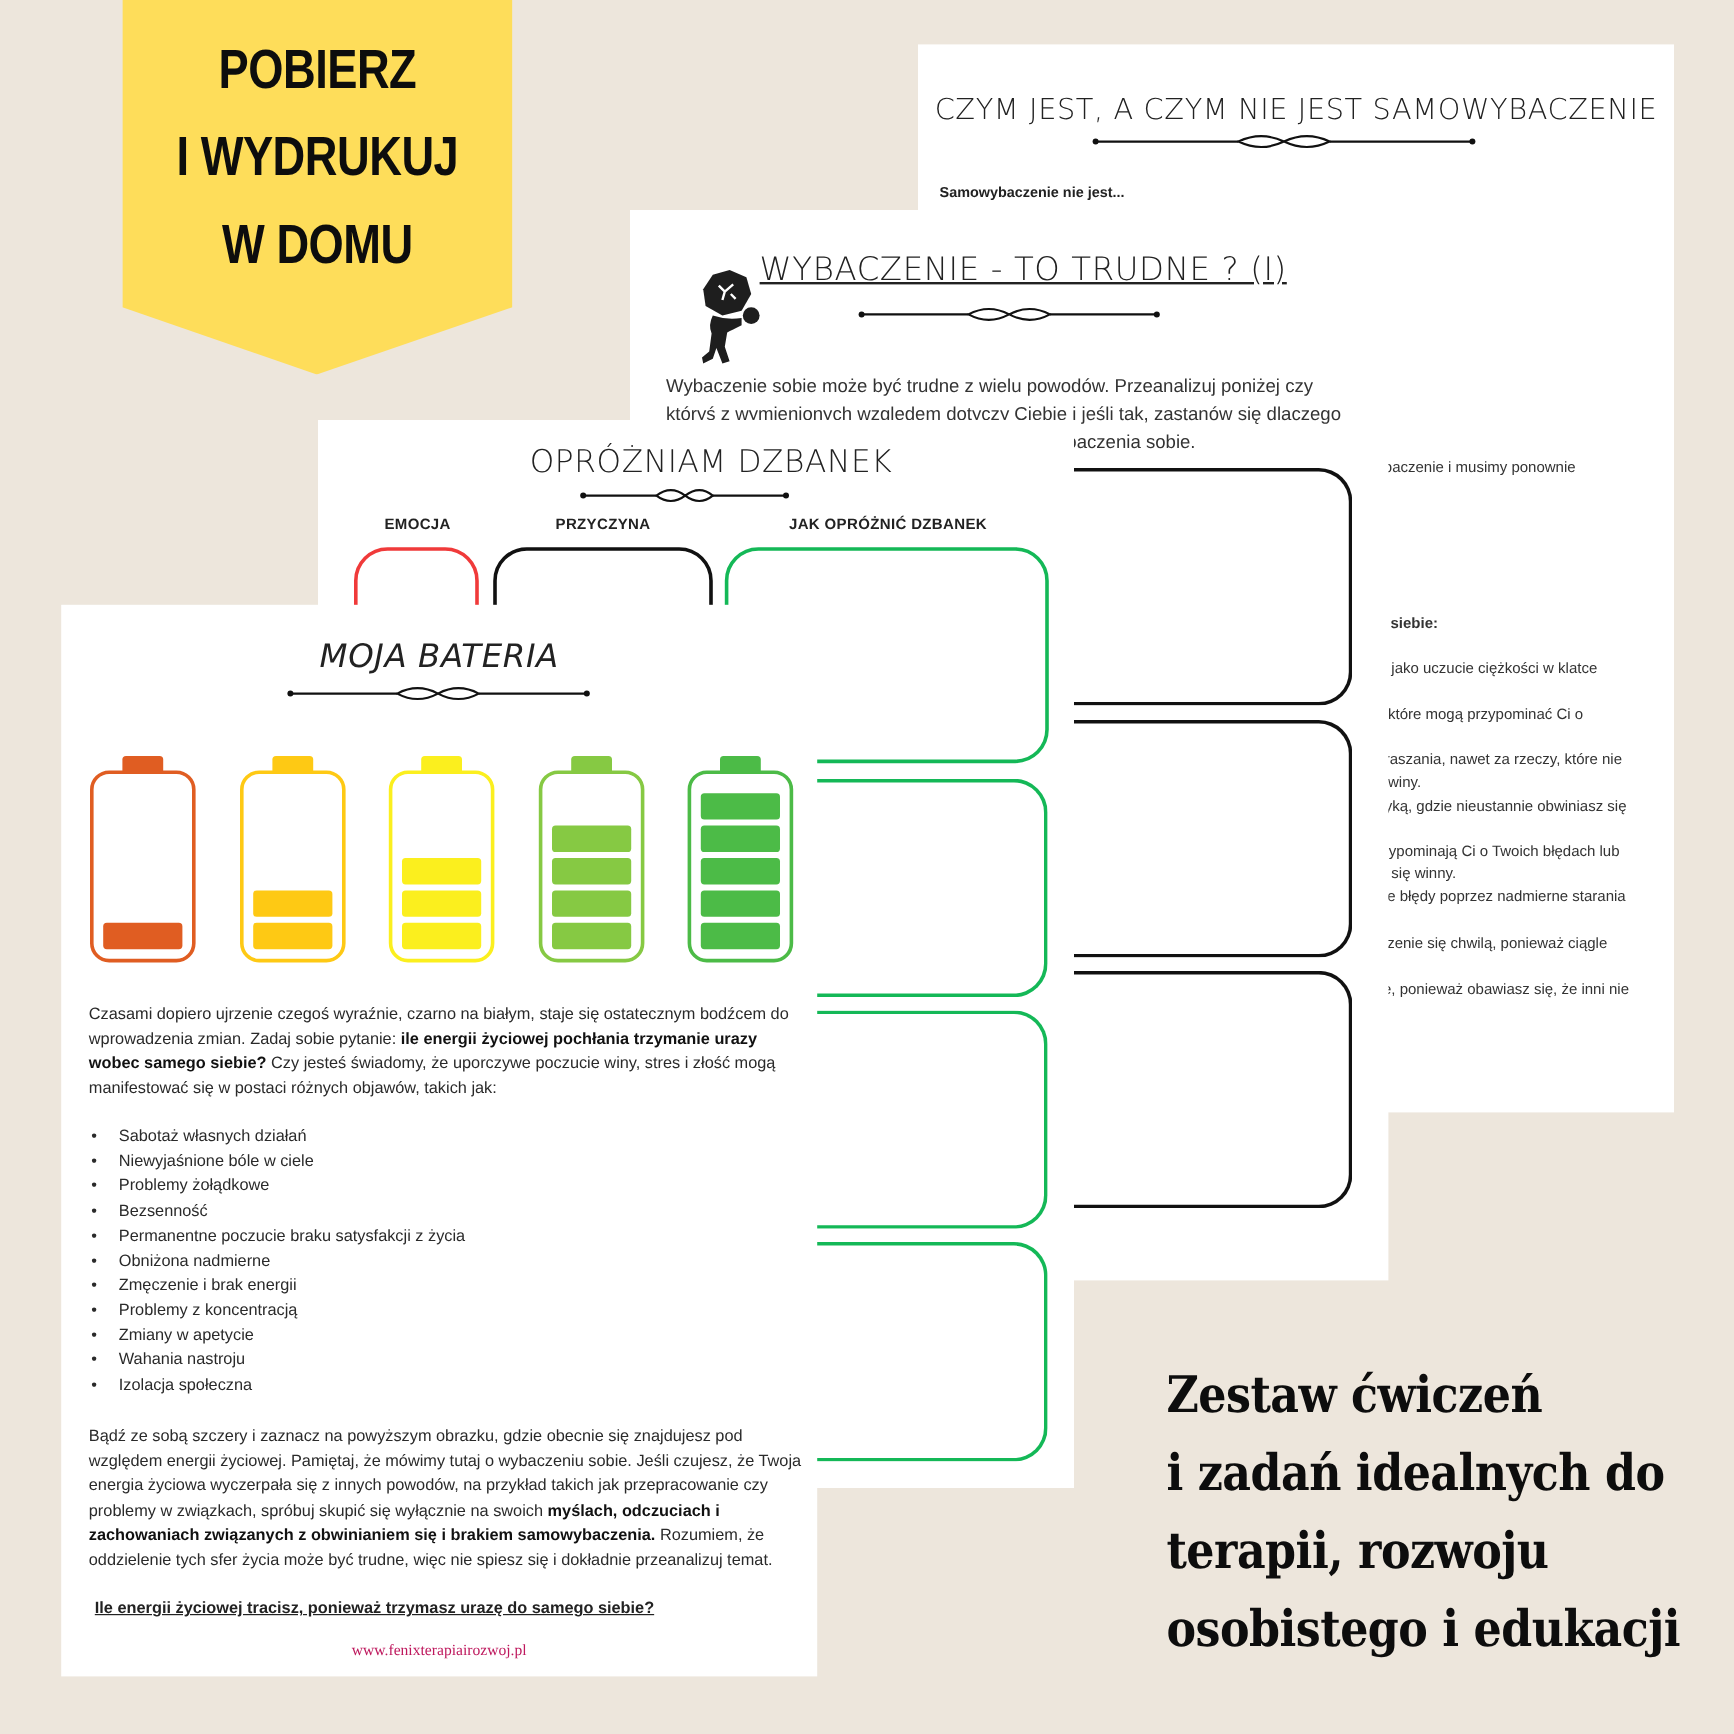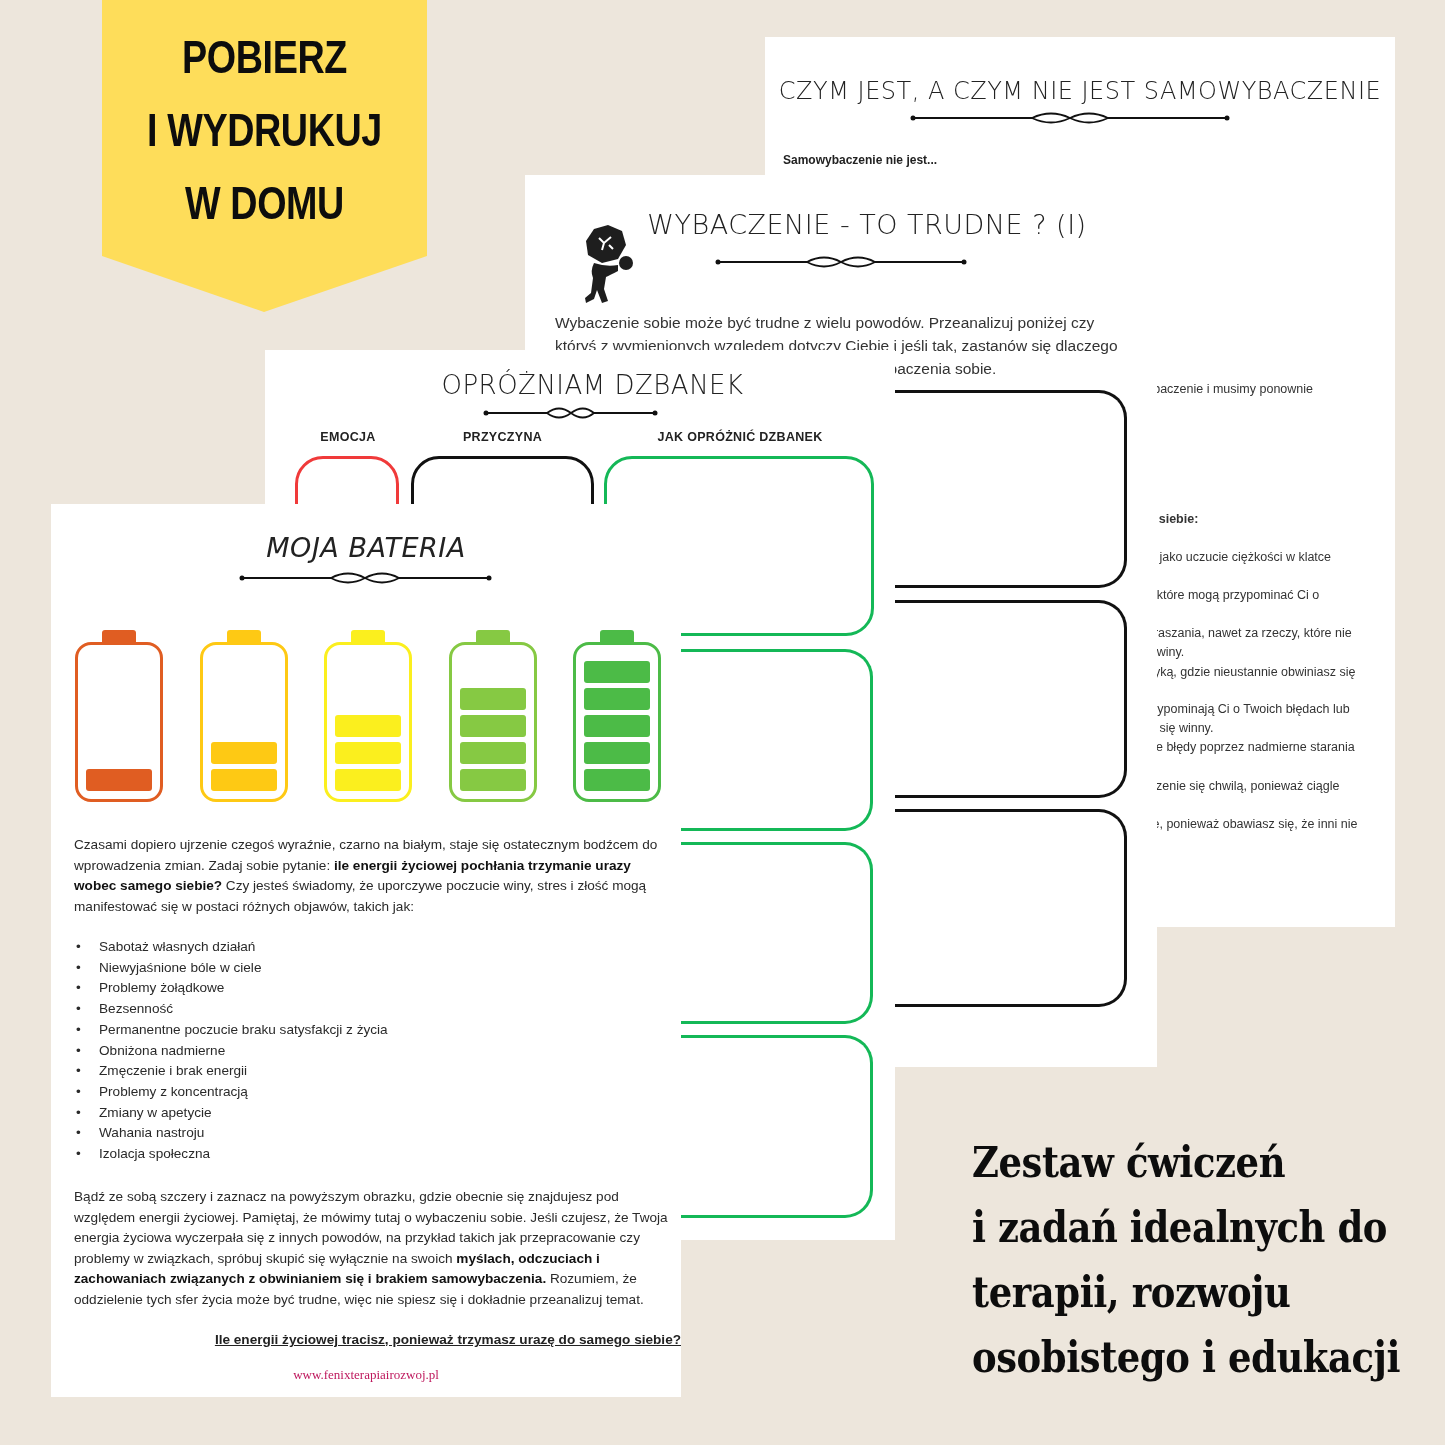--- a/index.html
+++ b/index.html
@@ -16,21 +16,21 @@
 
   
   #p4 { left: 765px; top: 37px; width: 630px; height: 890px; }
   #p4 .title-thin { top: 40px; font-size: 24px; }
   #p4 .ornament { left: 145px; top: 74px; width: 320px; }
   #p4 .sub { position: absolute; left: 18px; top: 116px; font-size: 12px; font-weight: bold; }
   #p4 .frag { position: absolute; left: 375px; font-size: 12.5px; color: #333; white-space: nowrap; line-height: 19px; }
 
   
   #p3 { left: 525px; top: 175px; width: 632px; height: 892px; }
-  #p3 .title-thin { top: 34px; font-size: 27px; padding-left: 52px; text-align: center; }
+  #p3 .title-thin { top: 34px; font-size: 27px; padding-left: 108px; text-align: left; text-decoration: underline; }
   #p3 .ornament { left: 190px; top: 80px; width: 252px; }
   #p3 .icon-lifter { position: absolute; left: 55px; top: 48px; width: 55px; height: 88px; }
   #p3 .intro { position: absolute; left: 30px; top: 136px; width: 570px; text-align: left; font-size: 15.5px; line-height: 23px; color: #333; }
   #p3 .box { position: absolute; border: 3px solid #111; border-left: none; border-radius: 0 28px 28px 0; left: 340px; width: 262px; }
   #p3 .footer { position: absolute; left: 335px; top: 858px; font-family: "Liberation Serif", serif; font-size: 13px; color: #5a4a3e; }
 
   
   #p2 { left: 265px; top: 350px; width: 630px; height: 890px; }
   #p2 .title-thin { top: 20px; font-size: 26px; padding-left: 25px; }
   #p2 .ornament { left: 218px; top: 56px; width: 175px; }
@@ -46,21 +46,21 @@
   .battery .cap { position: absolute; top: 0; left: 27px; width: 34px; height: 14px; border-radius: 3px 3px 0 0; }
   .battery .body { position: absolute; top: 12px; left: 0; width: 88px; height: 160px; border: 3px solid; border-radius: 16px; background: #fff; }
   .battery .cells { position: absolute; left: 8px; right: 8px; bottom: 8px; display: flex; flex-direction: column-reverse; gap: 5px; }
   .battery .cell { height: 22px; border-radius: 3px; }
 
   #p1 .para { position: absolute; left: 23px; width: 595px; font-size: 13.6px; line-height: 20.6px; color: #2a2a2a; }
   #p1 .para b { color: #111; }
   #p1 ul { position: absolute; left: 48px; top: 433px; list-style: none; font-size: 13.6px; line-height: 20.7px; color: #2a2a2a; }
   #p1 ul li { position: relative; }
   #p1 ul li::before { content: "•"; position: absolute; left: -23px; }
-  #p1 .question { position: absolute; left: 0; right: 0; top: 828px; text-align: right; font-size: 13.6px; font-weight: bold; text-decoration: underline; padding-left: 28px; }
+  #p1 .question { position: absolute; left: 0; right: 0; top: 828px; text-align: left; font-size: 13.6px; font-weight: bold; text-decoration: underline; padding-left: 28px; }
   #p1 .footer { position: absolute; left: 0; right: 0; top: 863px; text-align: center; font-family: "Liberation Serif", serif; font-size: 13px; color: #be185d; }
 
   
   #banner { position: absolute; left: 102px; top: 0; width: 325px; height: 312px; padding-left: 20px; }
   #banner svg { position: absolute; inset: 0; }
   #banner .txt { position: absolute; left: 0; right: 0; text-align: center; font-family: "Liberation Sans", sans-serif; font-weight: bold; font-size: 46px; color: #0d0d0d; transform: scaleX(0.82); letter-spacing: -0.5px; }
 
   
   #tagline { position: absolute; left: 972px; top: 1130px; width: 460px; }
   #tagline div { font-family: "DejaVu Serif", serif; font-weight: bold; font-size: 42px; line-height: 65px; color: #0d0d0d; white-space: nowrap; transform: scaleX(0.88); transform-origin: left; letter-spacing: -0.5px; }

